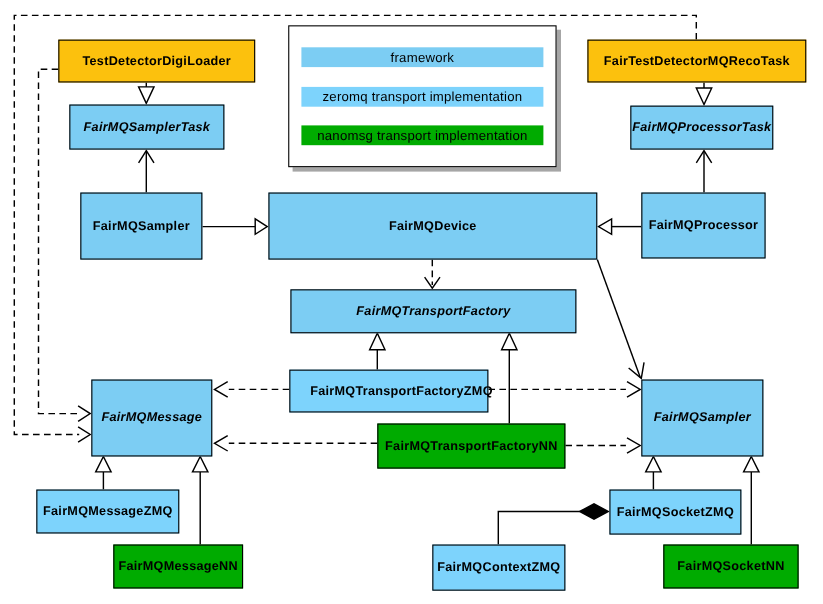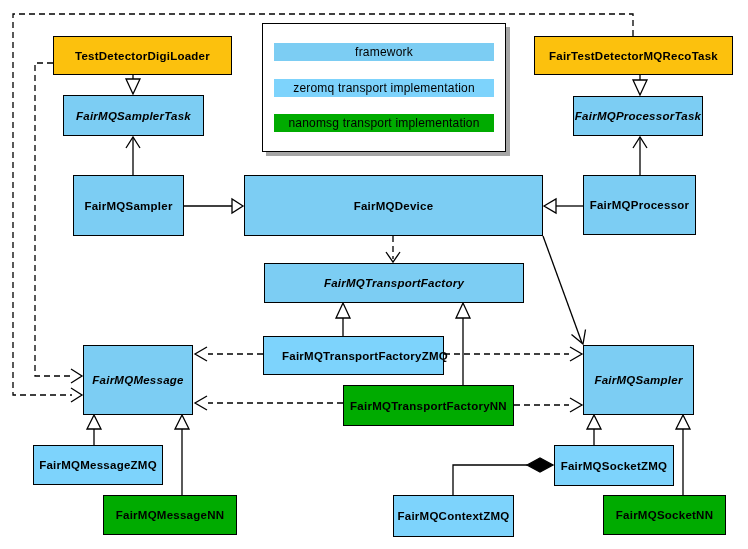--- a/index.html
+++ b/index.html
@@ -129,21 +129,21 @@
   <div class="node c-zmq" style="left:263px;top:336px;width:181px;height:39px;padding-left:23px;">FairMQTransportFactoryZMQ</div>
 
   <div class="node c-nn" style="left:343px;top:385px;width:171px;height:41px;">FairMQTransportFactoryNN</div>
 
   <div class="node c-fw abstract" style="left:83px;top:345px;width:110px;height:70px;">FairMQMessage</div>
 
   <div class="node c-fw abstract" style="left:583px;top:345px;width:111px;height:70px;">FairMQSampler</div>
 
   <div class="node c-zmq" style="left:33px;top:445px;width:130px;height:40px;">FairMQMessageZMQ</div>
 
-  <div class="node c-nn" style="left:103px;top:495px;width:134px;height:40px;">FairMQMessageNN</div>
+  <div class="node c-nn" style="left:103px;top:495px;width:118px;height:40px;">FairMQMessageNN</div>
 
   <div class="node c-zmq" style="left:554px;top:445px;width:120px;height:41px;">FairMQSocketZMQ</div>
 
   <div class="node c-zmq" style="left:393px;top:495px;width:121px;height:42px;">FairMQContextZMQ</div>
 
   <div class="node c-nn" style="left:603px;top:495px;width:123px;height:40px;">FairMQSocketNN</div>
 
   <div class="legend">
     <div class="lbar c-fw">framework</div>
     <div class="lbar c-zmq">zeromq transport implementation</div>

